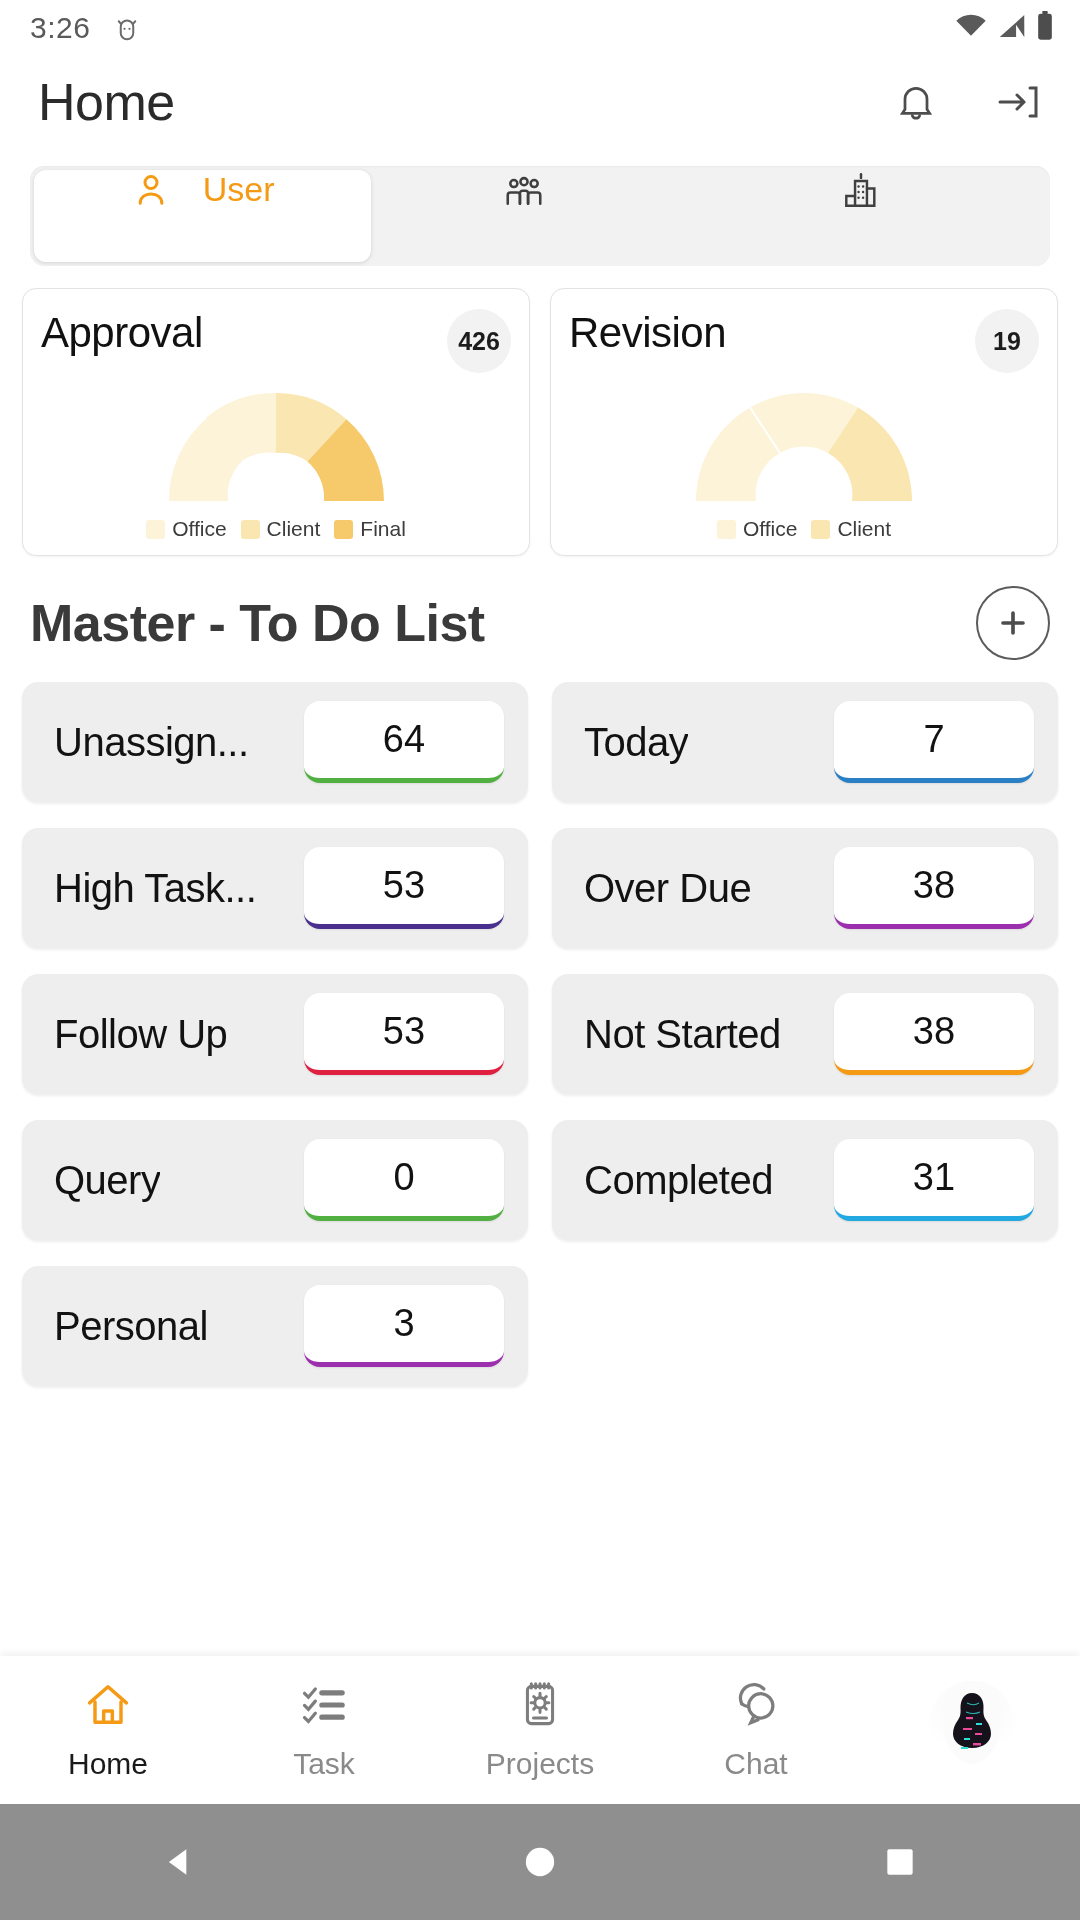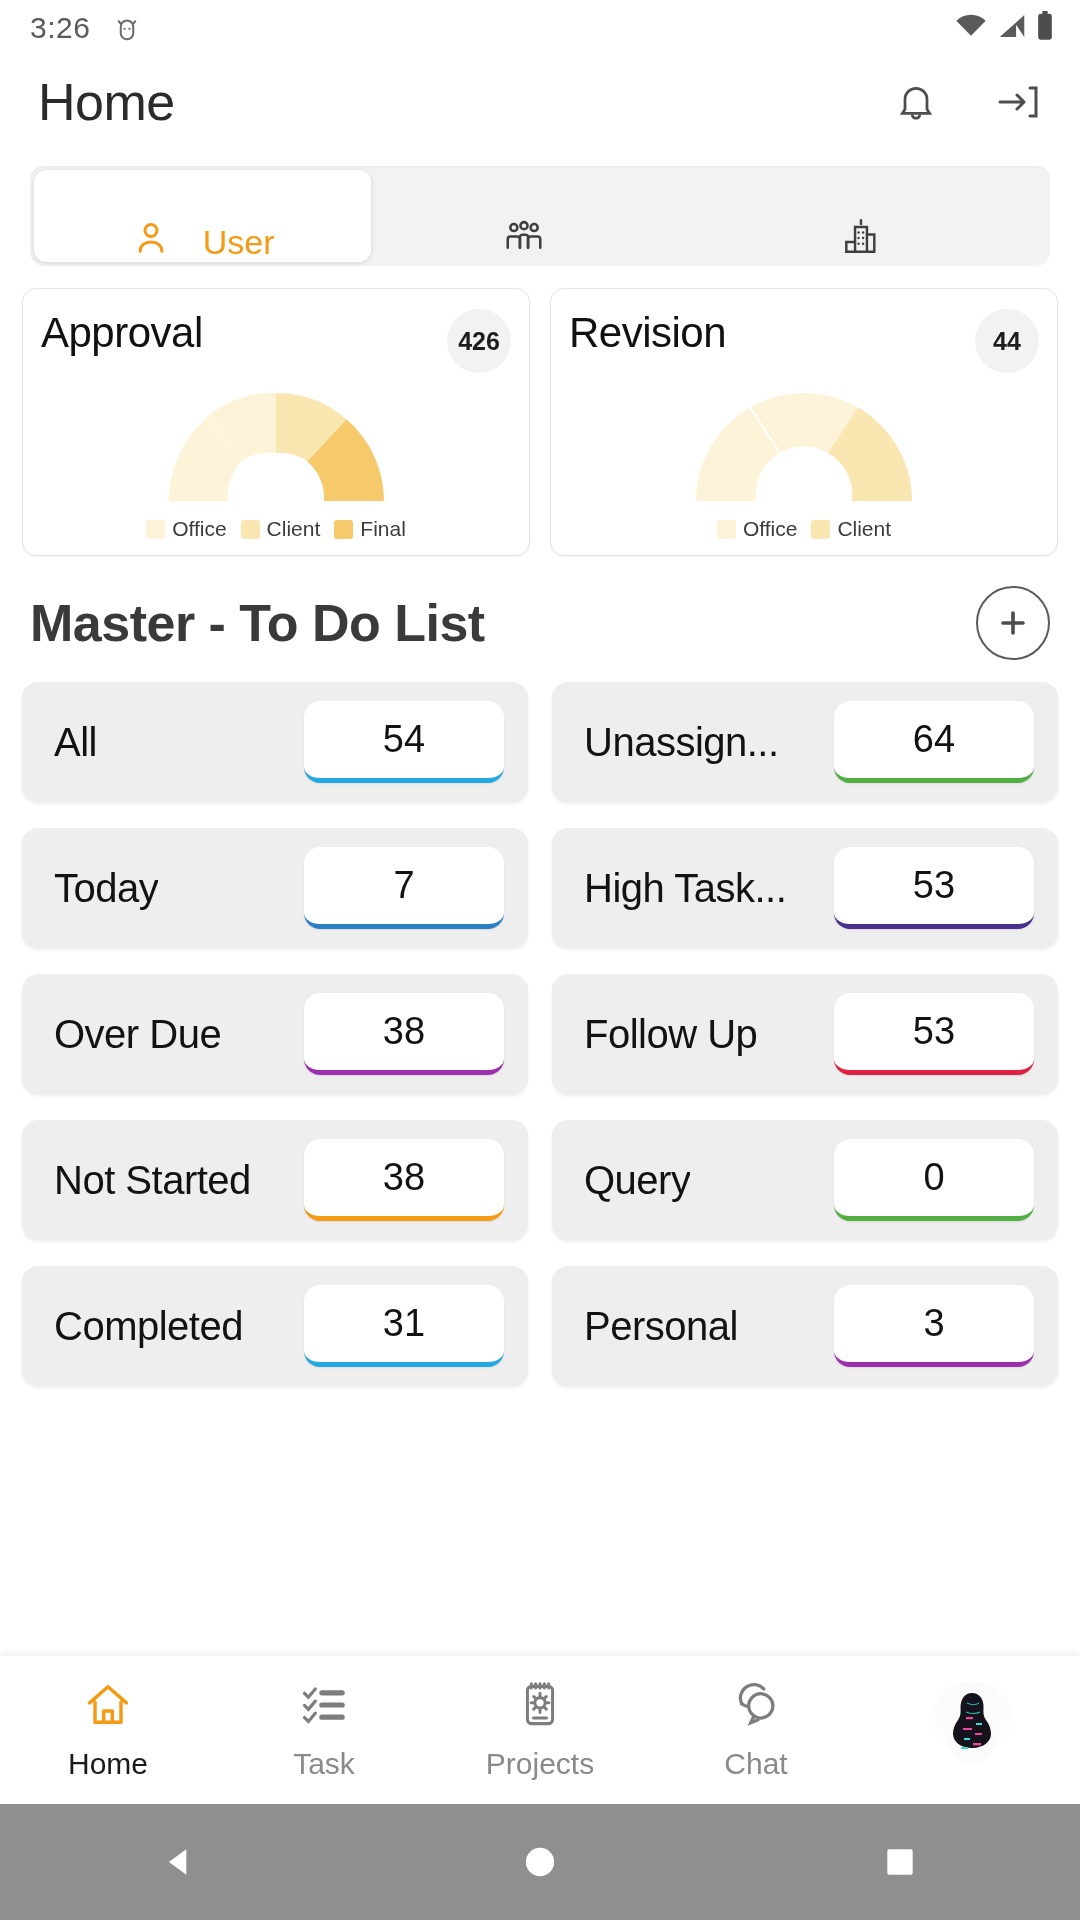--- a/index.html
+++ b/index.html
@@ -47,21 +47,21 @@
     border-radius:14px;
     height:100px;
     display:flex;
     align-items:stretch;
     padding:4px;
     box-shadow:inset 0 1px 2px rgba(0,0,0,.04);
   }
   .seg-item {
     flex:1;
     display:flex;
-    align-items:flex-end;
+    align-items:flex-start;
     justify-content:center;
     gap:32px;
     border-radius:12px;
   }
   .seg-item.active {
     background:#ffffff;
     box-shadow:0 1px 4px rgba(0,0,0,.13);
   }
   .seg-label { font-size:34px; color:#f59a15; }
 
@@ -309,21 +309,21 @@
       <span class="legend-item">
         <span class="legend-sw" style="background:#f6c96b"></span>
         <span class="legend-tx">Final</span>
       </span>
     </div>
   </div>
 
   <div class="card">
     <div class="card-head">
       <div class="card-title">Revision</div>
-      <div class="card-badge">44</div>
+      <div class="card-badge">19</div>
     </div>
     <div class="gauge-area">
       <svg width="232" height="120" viewBox="0 0 232 120">
 
         <path d="M 8 116 A 108 108 0 0 1 62 22.5 L 92 68 A 48 48 0 0 0 68 116 Z" fill="#fdf3d8"></path>
         <path d="M 62 22.5 A 108 108 0 0 1 170 22.5 L 140 68 A 48 48 0 0 0 92 68 Z" fill="#fdf3d8"></path>
         <path d="M 170 22.5 A 108 108 0 0 1 224 116 L 164 116 A 48 48 0 0 0 140 68 Z" fill="#fae6b0"></path>
         <path d="M 62 22.5 L 92 68" stroke="#ffffff" stroke-width="2" fill="none"></path>
       </svg>
     </div>
@@ -345,24 +345,20 @@
   <div class="mlist-title">Master - To Do List</div>
   <div class="add-btn">
     <svg width="40" height="40" viewBox="0 0 24 24" stroke="#4d4d4d" stroke-width="2.2" stroke-linecap="round">
       <path d="M12 6v12M6 12h12"></path>
     </svg>
   </div>
 </div>
 
 <div class="todo-grid">
 
-  <div class="todo-cell">
-    <span class="todo-label">All</span>
-    <span class="todo-pill" style="border-bottom-color:#23a9e1">54</span>
-  </div>
   <div class="todo-cell">
     <span class="todo-label">Unassign...</span>
     <span class="todo-pill" style="border-bottom-color:#52b043">64</span>
   </div>
 
   <div class="todo-cell">
     <span class="todo-label">Today</span>
     <span class="todo-pill" style="border-bottom-color:#2b7fc4">7</span>
   </div>
   <div class="todo-cell">

